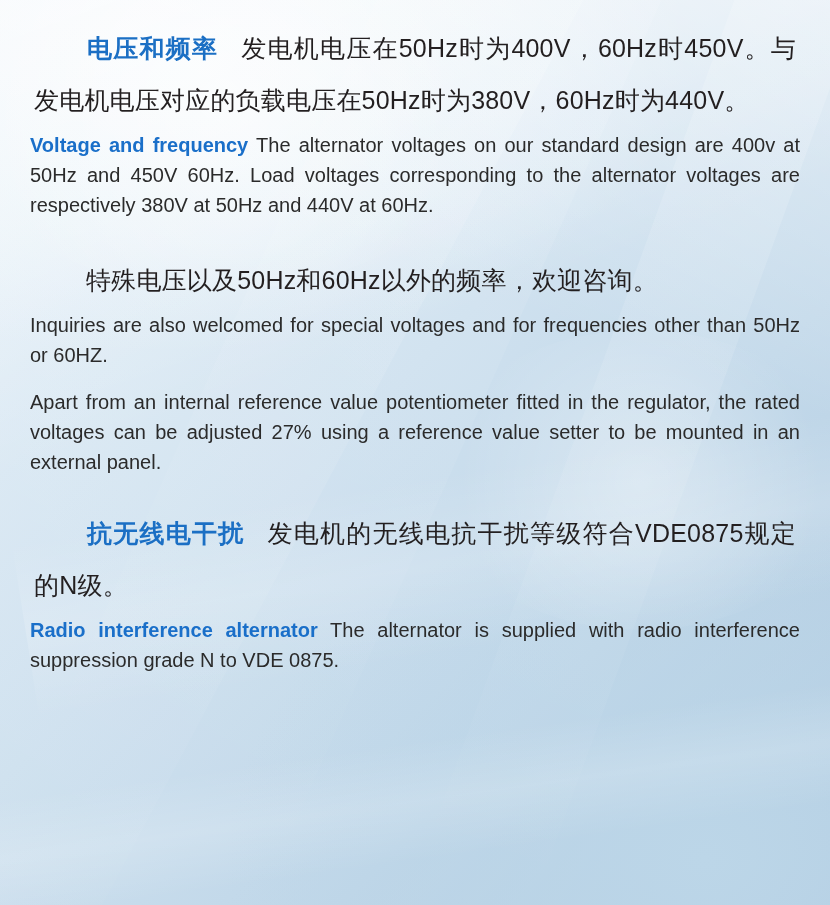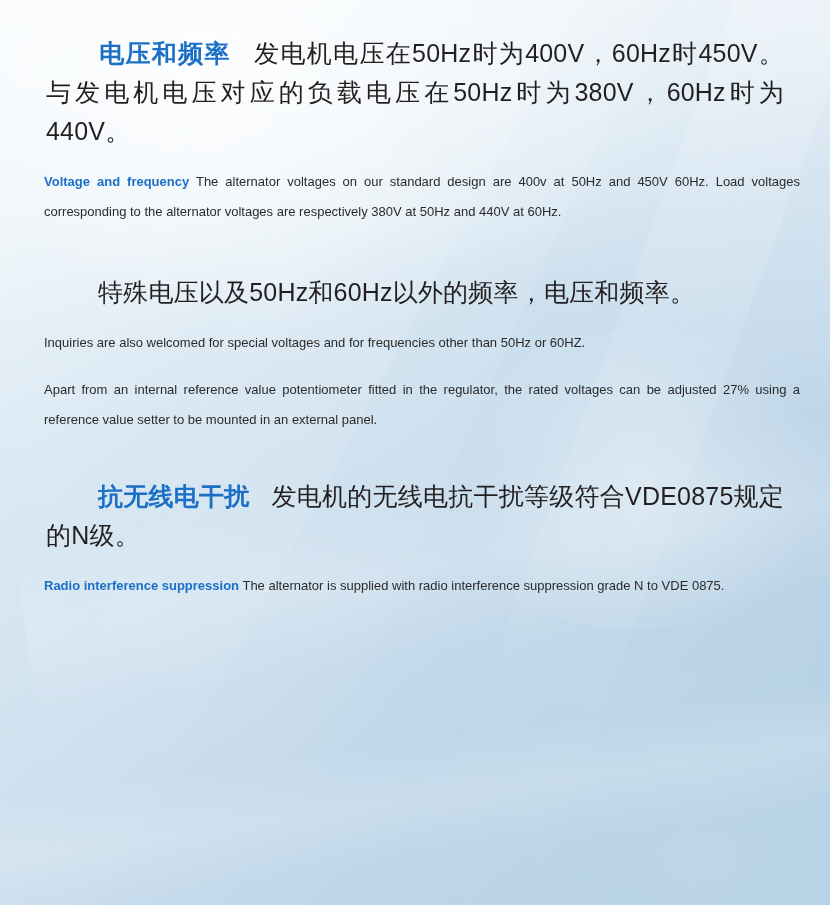--- a/index.html
+++ b/index.html
@@ -78,38 +78,38 @@
     position: relative;
     z-index: 2;
     padding: 18px 30px 0 30px;
   }
 
   .blk { margin: 0 0 0 0; }
 
   .cn {
     color: #231f20;
     font-size: 25px;
-    line-height: 39px;
+    line-height: 52px;
     letter-spacing: 0.2px;
     text-align: justify;
-    margin: 16px;
+    margin: 4px;
   }
   .cn .indent { display: inline-block; width: 52px; }
   .cn .heading {
     color: #1b6fc4;
     font-weight: bold;
   }
   .cn .gap { display: inline-block; width: 22px; }
 
   .en {
     color: #2b2b2b;
-    font-size: 13px;
+    font-size: 20px;
     line-height: 30px;
     text-align: justify;
-    margin: 3px 0 0 14px;
+    margin: 3px 0 0 0;
   }
   .en .heading {
     color: #1a6fc9;
     font-weight: bold;
   }
 
   .sp-a { height: 16px; }
   .sp-b { height: 14px; }
   .sp-c { height: 14px; }
   .sp-e { height: 26px; }
@@ -135,31 +135,31 @@
     </div>
 
     <div class="sp-a"></div>
 
     <div class="blk">
     </div>
 
     <div class="sp-b"></div>
 
     <div class="blk">
-      <p class="cn"><span class="indent"></span><span>特殊电压以及50Hz和60Hz以外的频率，电压和频率。</span></p>
+      <p class="cn"><span class="indent"></span><span>特殊电压以及50Hz和60Hz以外的频率，欢迎咨询。</span></p>
       <p class="en"><span>Inquiries are also welcomed for special voltages and for frequencies other than 50Hz or 60HZ.</span></p>
     </div>
 
     <div class="sp-c"></div>
 
     <div class="blk">
       <p class="en"><span>Apart from an internal reference value potentiometer fitted in the regulator, the rated voltages can be adjusted 27% using a reference value setter to be mounted in an external panel.</span></p>
     </div>
 
     <div class="sp-e"></div>
 
     <div class="blk">
       <p class="cn"><span class="indent"></span><span class="heading">抗无线电干扰</span><span class="gap"></span><span>发电机的无线电抗干扰等级符合VDE0875规定的N级。</span></p>
-      <p class="en"><span class="heading">Radio interference suppression</span> <span>The alternator is supplied with radio interference suppression grade N to VDE 0875.</span></p>
+      <p class="en"><span class="heading">Radio interference alternator</span> <span>The alternator is supplied with radio interference suppression grade N to VDE 0875.</span></p>
     </div>
 
   </div>
 </div>
 
 </body></html>

